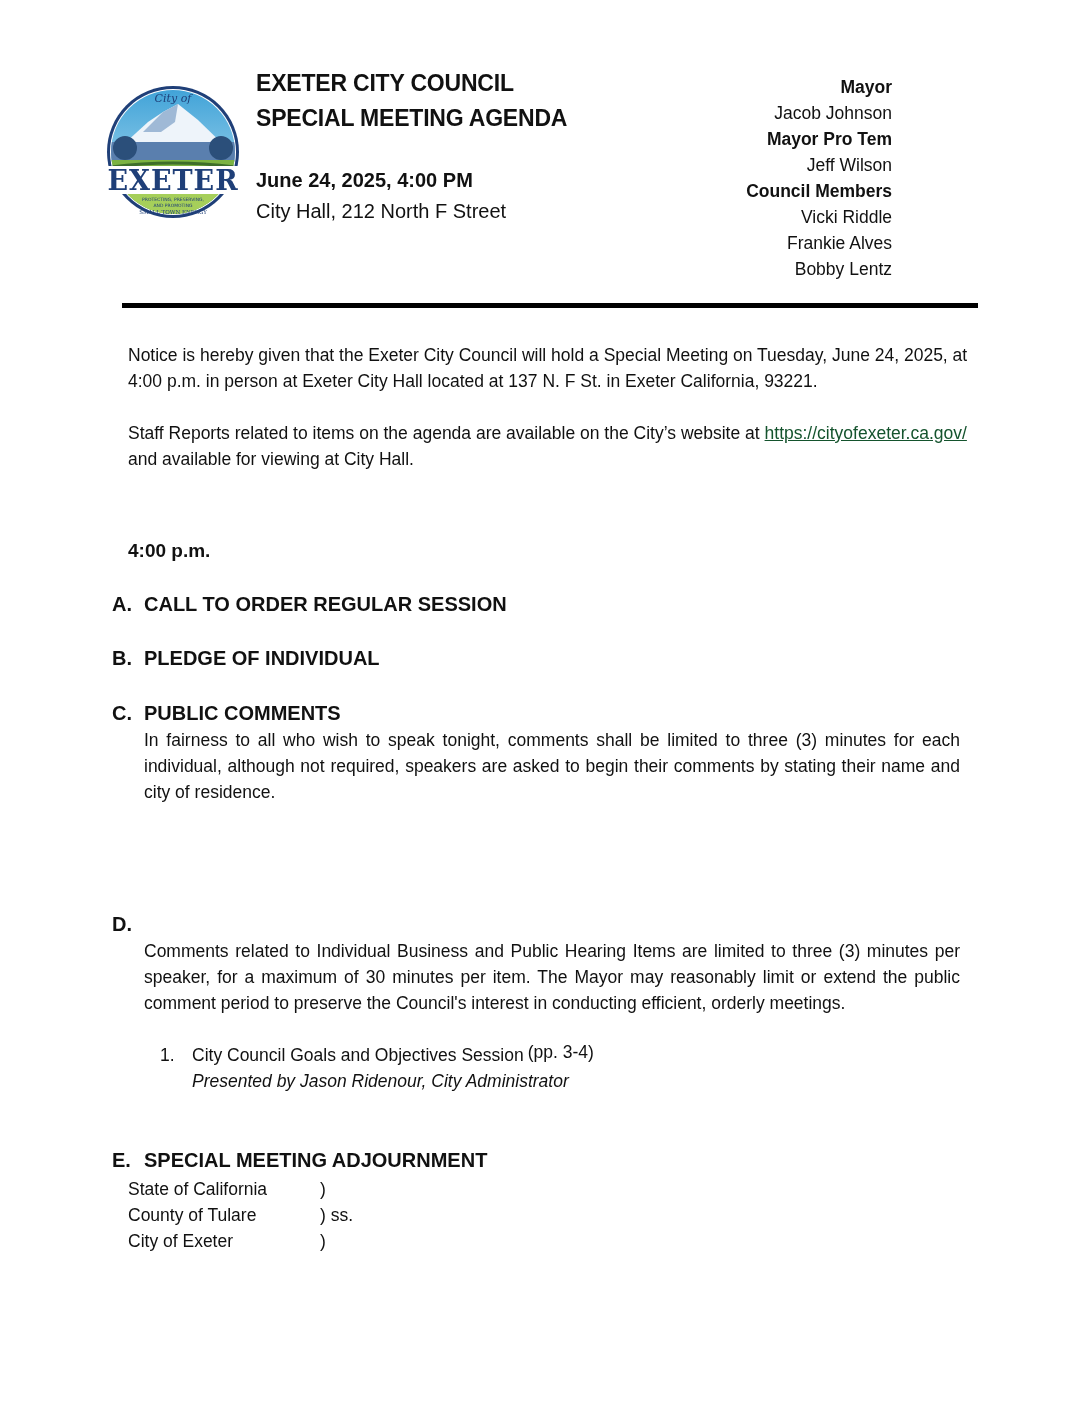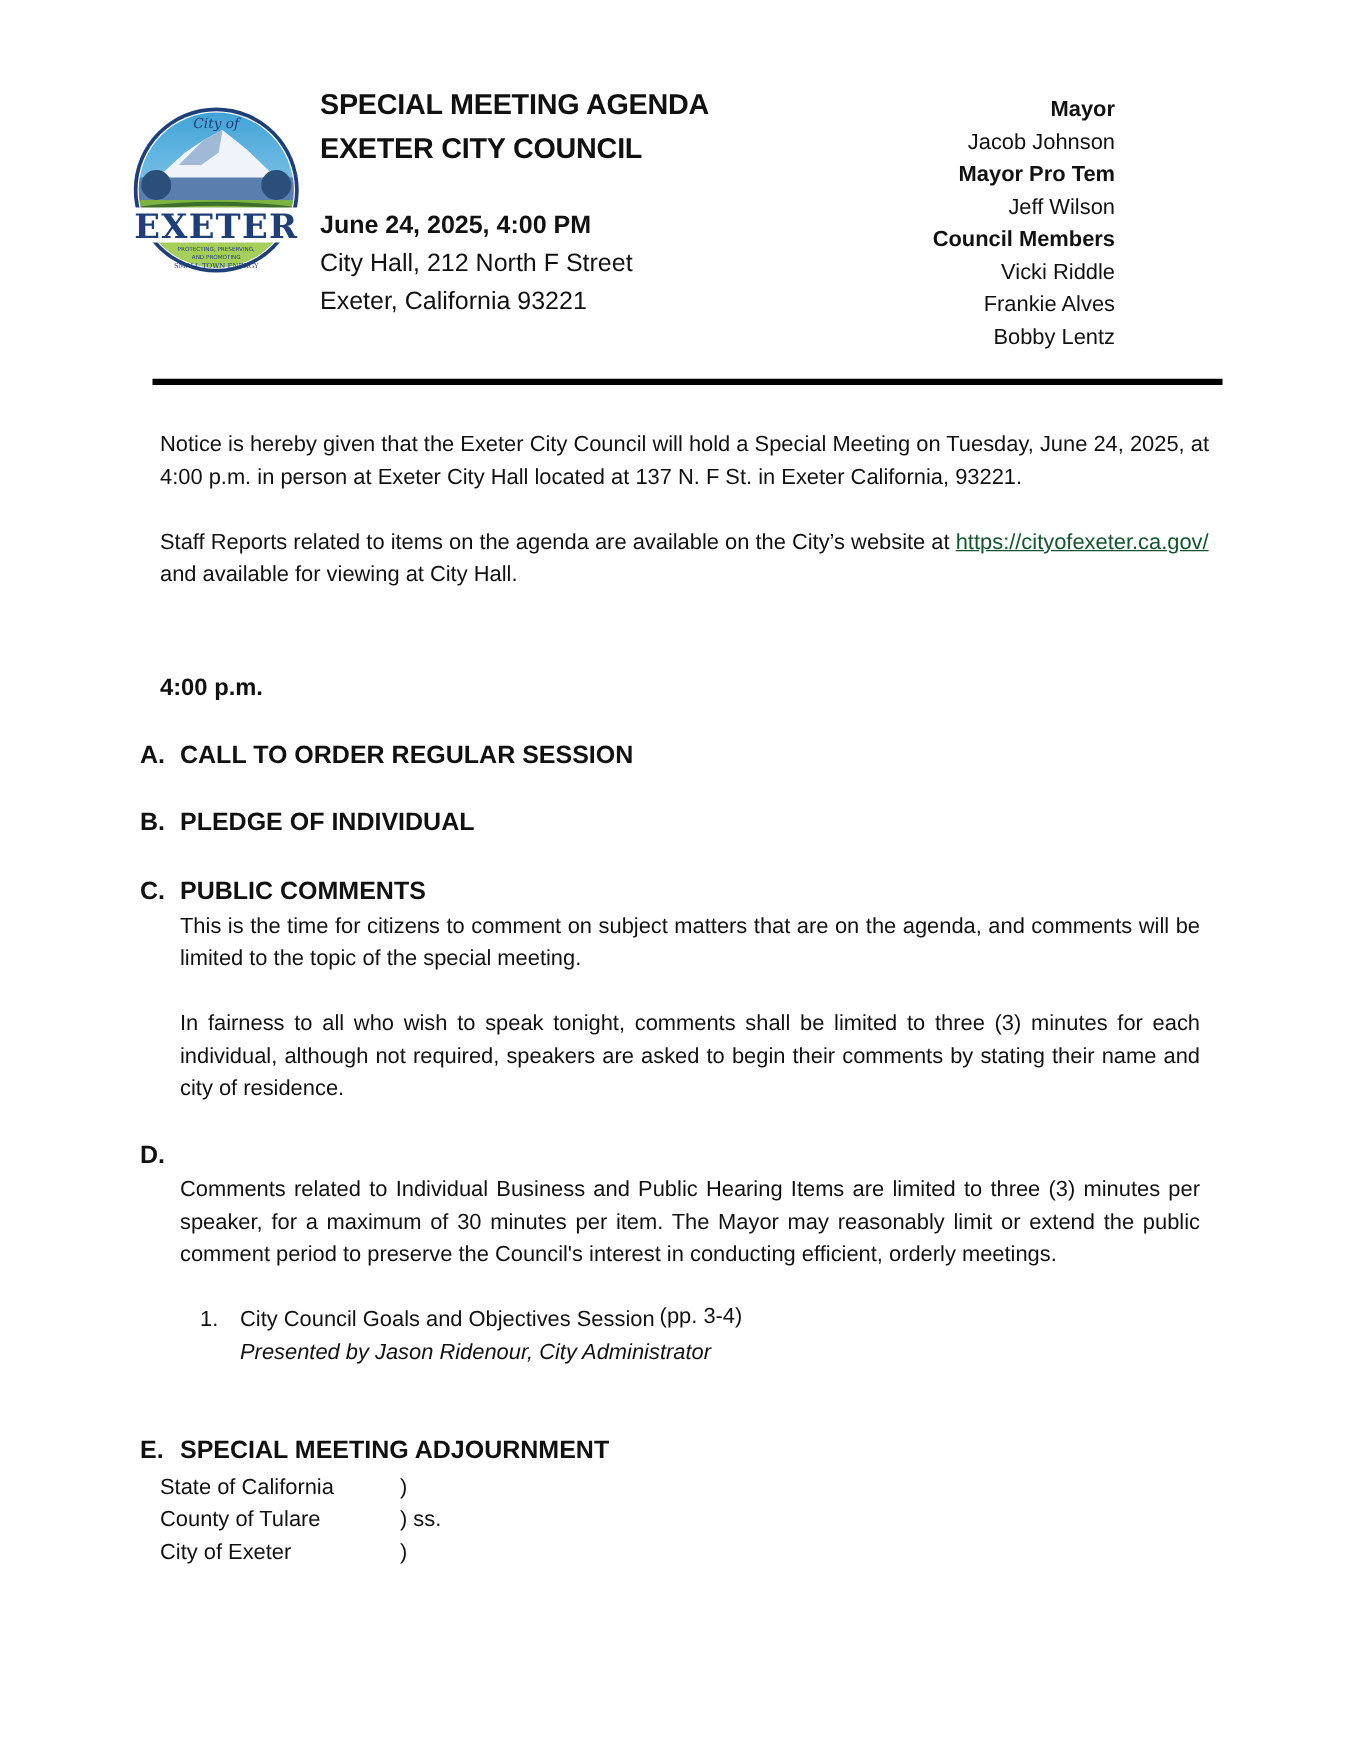--- a/index.html
+++ b/index.html
@@ -72,27 +72,26 @@
       <text x="70" y="20" text-anchor="middle" font-family="DejaVu Serif, serif" font-style="italic" font-size="11" fill="#1f3f78">City of</text>
       <path d="M2 84 L138 84 L134 100 L138 112 L2 112 L6 100 Z" fill="#ffffff"></path>
       <text x="70" y="108" text-anchor="middle" font-family="DejaVu Serif, serif" font-weight="bold" font-size="27" fill="#1f3f78" letter-spacing="1">EXETER</text>
       <text x="70" y="119" text-anchor="middle" font-family="DejaVu Sans, sans-serif" font-size="4.5" fill="#1f3f78">PROTECTING, PRESERVING,</text>
       <text x="70" y="125" text-anchor="middle" font-family="DejaVu Sans, sans-serif" font-size="4.5" fill="#1f3f78">AND PROMOTING</text>
       <text x="70" y="132" text-anchor="middle" font-family="DejaVu Serif, serif" font-size="5.5" fill="#1f3f78">SMALL TOWN ENERGY</text>
     </svg>
   </div>
 
   <div class="hdr-title">
+    <div>EXETER CITY COUNCIL</div>
     <div>SPECIAL MEETING AGENDA</div>
-    <div>EXETER CITY COUNCIL</div>
   </div>
   <div class="hdr-date">June 24, 2025, 4:00 PM</div>
   <div class="hdr-addr">
     <div>City Hall, 212 North F Street</div>
-    <div>Exeter, California 93221</div>
   </div>
 
   <div class="council">
     <div class="role">Mayor</div>
     <div>Jacob Johnson</div>
     <div class="role">Mayor Pro Tem</div>
     <div>Jeff Wilson</div>
     <div class="role">Council Members</div>
     <div>Vicki Riddle</div>
     <div>Frankie Alves</div>
@@ -125,21 +124,20 @@
       <span>PLEDGE OF INDIVIDUAL</span>
     </div>
   </div>
 
   <div class="sec" style="top:699px;">
     <div class="sec-head">
       <span class="letter">C.</span>
       <span>PUBLIC COMMENTS</span>
     </div>
     <div class="sec-body">
-      <p>This is the time for citizens to comment on subject matters that are on the agenda, and comments will be limited to the topic of the special meeting.</p>
       <p>In fairness to all who wish to speak tonight, comments shall be limited to three (3) minutes for each individual, although not required, speakers are asked to begin their comments by stating their name and city of residence.</p>
     </div>
   </div>
 
   <div class="sec" style="top:910px;">
     <div class="sec-head">
       <span class="letter">D.</span>
     </div>
     <div class="sec-body">
       <p>Comments related to Individual Business and Public Hearing Items are limited to three (3) minutes per speaker, for a maximum of 30 minutes per item. The Mayor may reasonably limit or extend the public comment period to preserve the Council's interest in conducting efficient, orderly meetings.</p>

